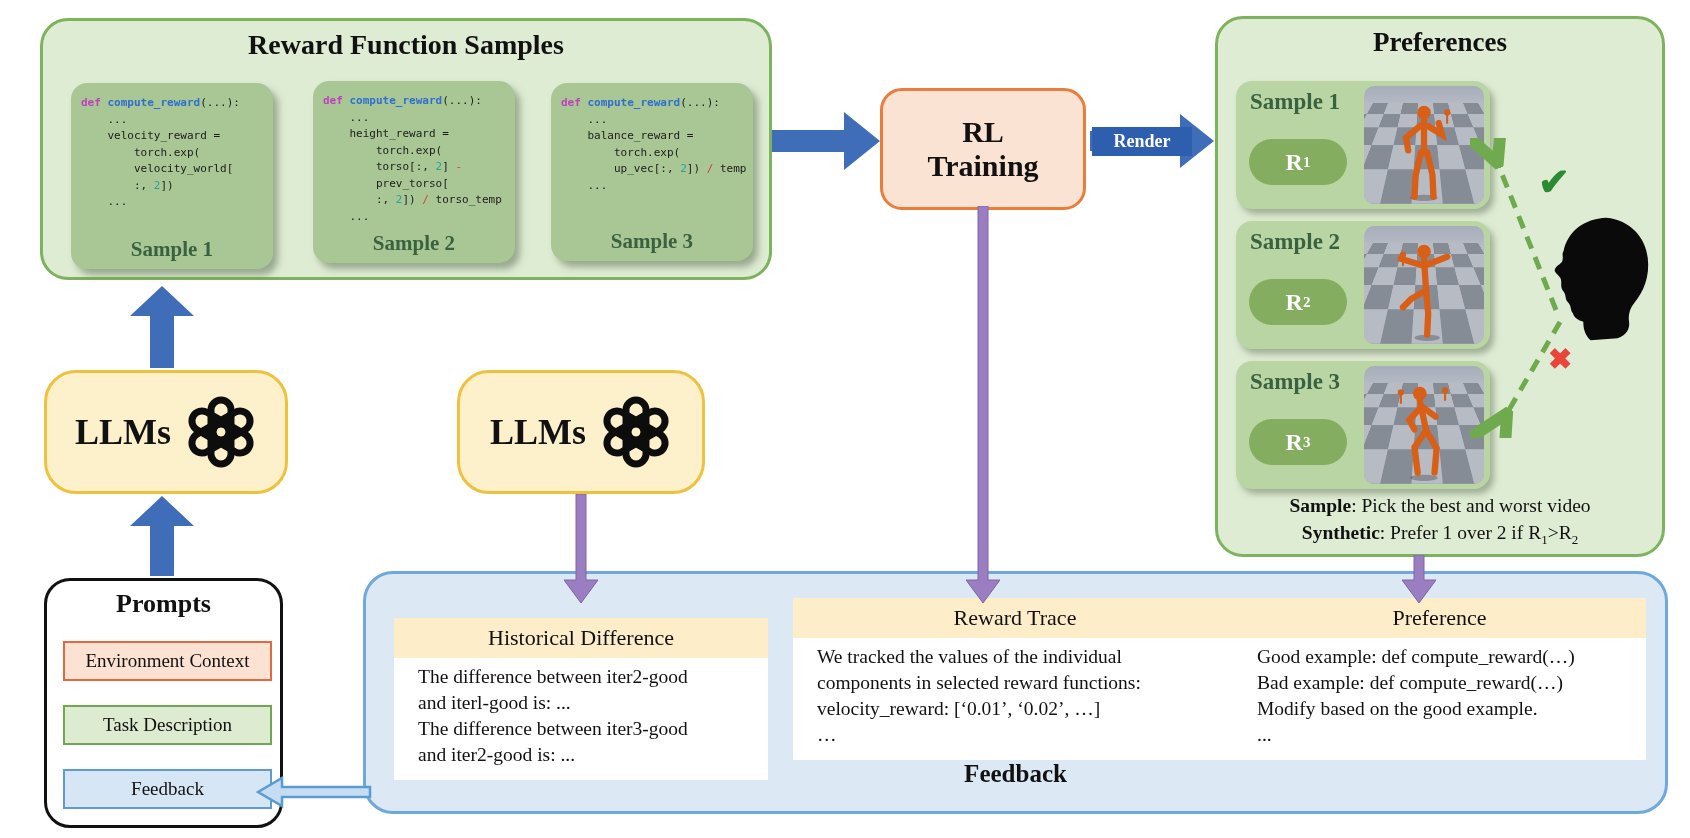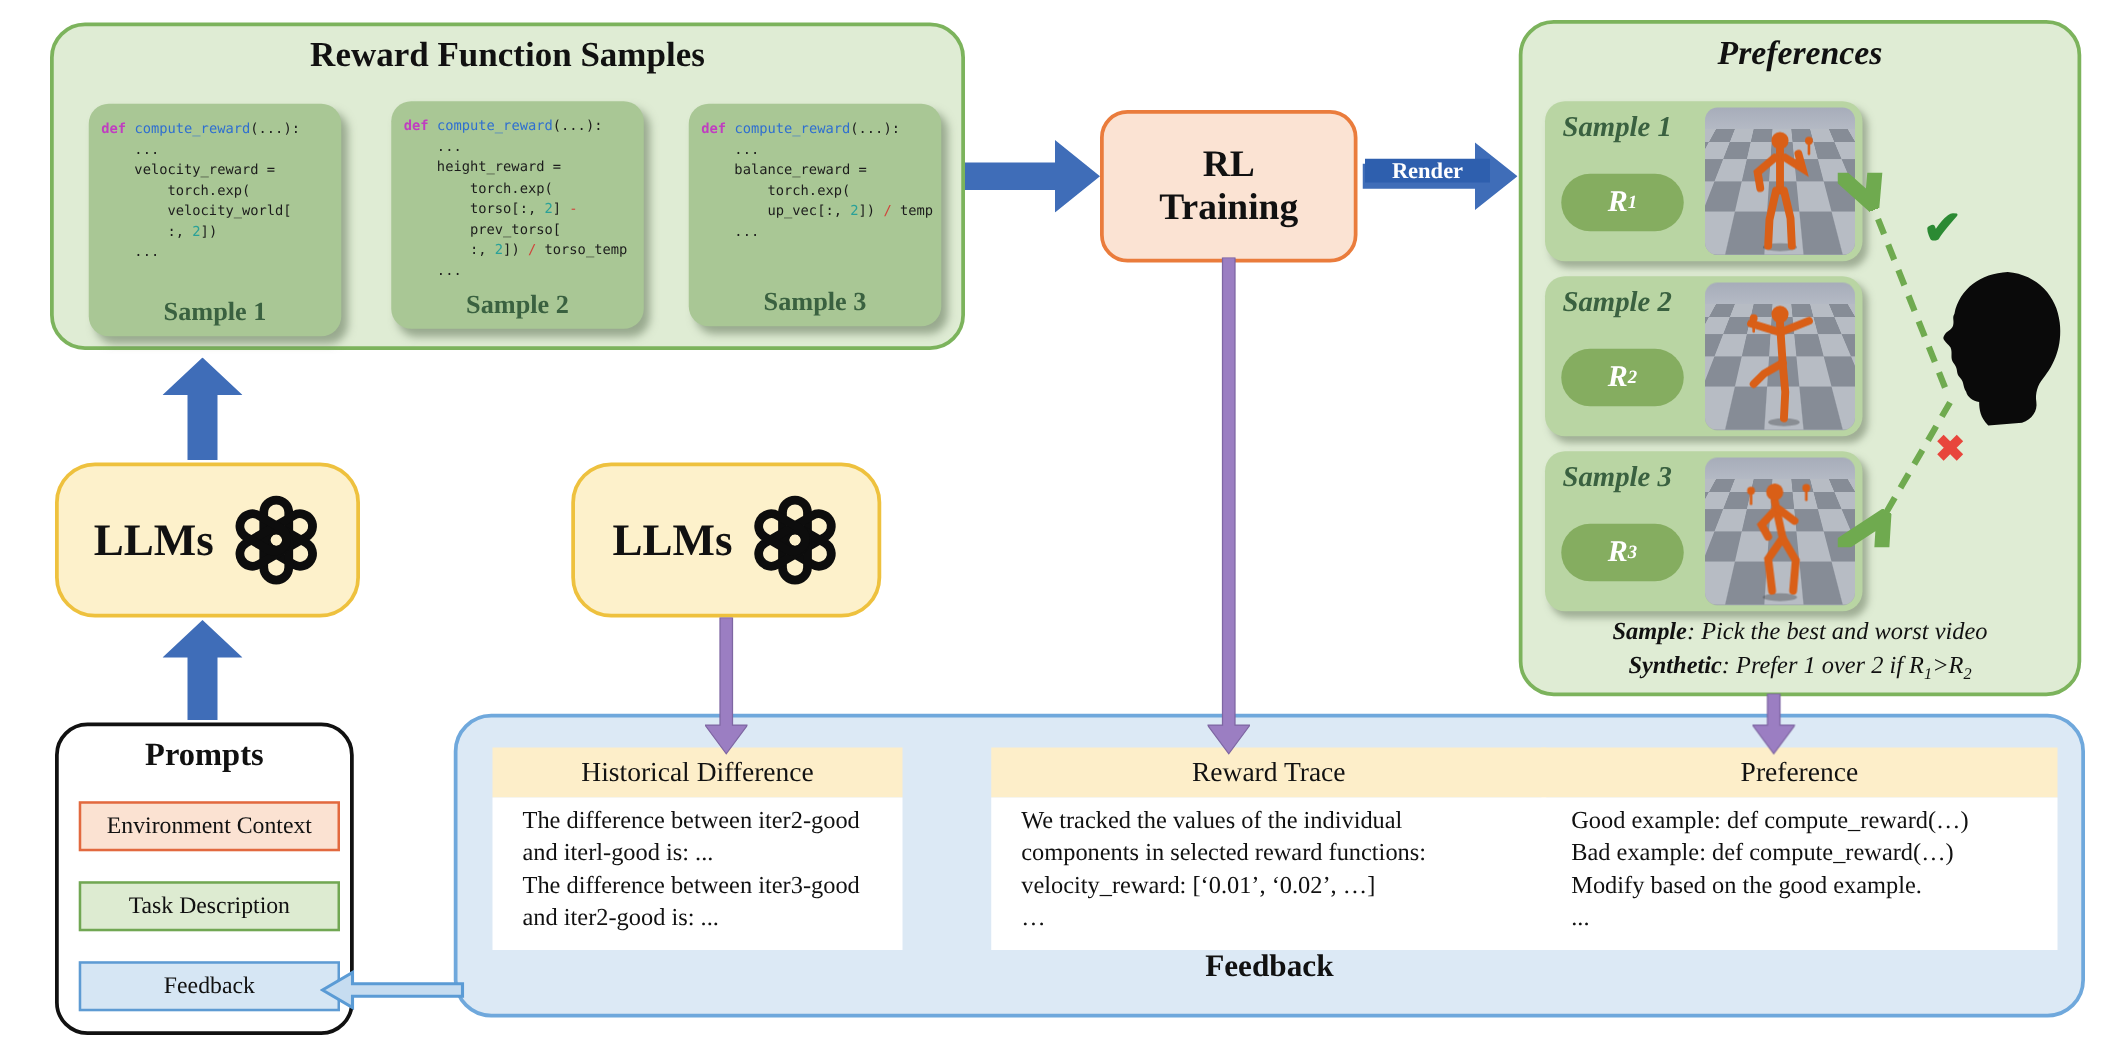--- a/index.html
+++ b/index.html
@@ -19,21 +19,21 @@
 
   
   .green-box{position:absolute;background:var(--green_fill);border:3px solid var(--green_border);border-radius:28px;box-sizing:border-box;}
   .big-title{position:absolute;width:100%;text-align:center;font-weight:bold;font-size:28px;}
 
   
   .code-card{position:absolute;background:var(--card_green);border-radius:16px;
              box-shadow:5px 6px 7px rgba(95,115,85,.55);box-sizing:border-box;padding:12px 8px 6px 10px;}
   .cl{white-space:pre;font-family:"DejaVu Sans Mono",monospace;font-size:11px;line-height:16.5px;color:var(--code_pl);}
   .kw{color:var(--code_kw);font-weight:bold;}
-  .fn{color:var(--code_fn);font-weight:normal;}
+  .fn{color:var(--code_fn);font-weight:bold;}
   .num{color:var(--code_num);}
   .op{color:var(--code_op);}
   .pl{color:var(--code_pl);}
   .sample-label{position:absolute;bottom:7px;left:0;width:100%;text-align:center;
                 font-weight:bold;font-size:21px;color:var(--label_green);}
 
   
   .rl-box{position:absolute;left:880px;top:88px;width:206px;height:122px;background:var(--peach_fill);
           border:3px solid var(--peach_border);border-radius:22px;box-sizing:border-box;
           display:flex;flex-direction:column;align-items:center;justify-content:center;
@@ -67,21 +67,21 @@
   .pref-note{position:absolute;width:100%;text-align:center;font-size:19.5px;}
   .pref-note sub{font-size:13px;}
 
   
   .fb-card{position:absolute;top:598px;}
   .fb-card-header{height:40px;background:var(--header_yellow);display:flex;align-items:center;justify-content:center;
                   font-size:22px;}
   .fb-card-body{background:#fff;padding:6px 12px 8px 24px;font-size:19.5px;line-height:1.33;white-space:pre-line;min-height:108px;}
   .fb-title{position:absolute;left:363px;top:760px;width:1305px;text-align:center;font-weight:bold;font-size:25px;}
 
-  .render-label{position:absolute;left:1092px;top:127px;width:100px;height:19px;background:var(--render_blue);
+  .render-label{position:absolute;left:1092px;top:127px;width:100px;height:29px;background:var(--render_blue);
                 color:#fff;font-weight:bold;font-size:18px;display:flex;align-items:center;justify-content:center;}
   .mark{position:absolute;font-weight:bold;}
   svg{display:block;}
 </style>
 </head>
 <body>
 
 <div id="canvas">
 
   <div class="green-box" style="left:40px;top:18px;width:732px;height:262px;">
@@ -161,21 +161,21 @@
     <div class="prompt-item pi-task">
         <span>Task Description</span>
       </div>
     <div class="prompt-item pi-fb">
         <span>Feedback</span>
       </div>
   </div>
 
   <div class="abs" style="left:363px;top:571px;width:1305px;height:243px;background:var(--blue_panel_fill);border:3px solid var(--blue_panel_border);border-radius:30px;box-sizing:border-box;"></div>
 
-  <div class="fb-card" style="left:394px;width:328px;">
+  <div class="fb-card" style="left:394px;width:374px;margin-top:20px;">
     <div class="fb-card-header">Historical Difference</div>
     <div class="fb-card-body">The difference between iter2-good
 and iterl-good is: ...
 The difference between iter3-good
 and iter2-good is: ...</div>
   </div>
   <div class="fb-card" style="left:793px;width:444px;">
     <div class="fb-card-header">Reward Trace</div>
     <div class="fb-card-body">We tracked the values of the individual
 components in selected reward functions:
@@ -184,21 +184,21 @@
   </div>
   <div class="fb-card" style="left:1233px;width:413px;">
     <div class="fb-card-header">Preference</div>
     <div class="fb-card-body">Good example: def compute_reward(…)
 Bad example: def compute_reward(…)
 Modify based on the good example.
 ...</div>
   </div>
   <div class="fb-title">Feedback</div>
 
-  <div class="green-box" style="left:1215px;top:16px;width:450px;height:541px;font-style:italic;">
+  <div class="green-box" style="left:1215px;top:16px;width:450px;height:541px;">
     <div class="big-title" style="top:8px;font-size:27px;">Preferences</div>
 
     <div class="pref-row" style="top:62px;">
       <div class="pref-row-label">Sample 1</div>
       <div class="r-pill">
           <span>R</span>
           <sub>1</sub>
         </div>
       <div class="mj-img">
         <div class="mj-floor"></div>

